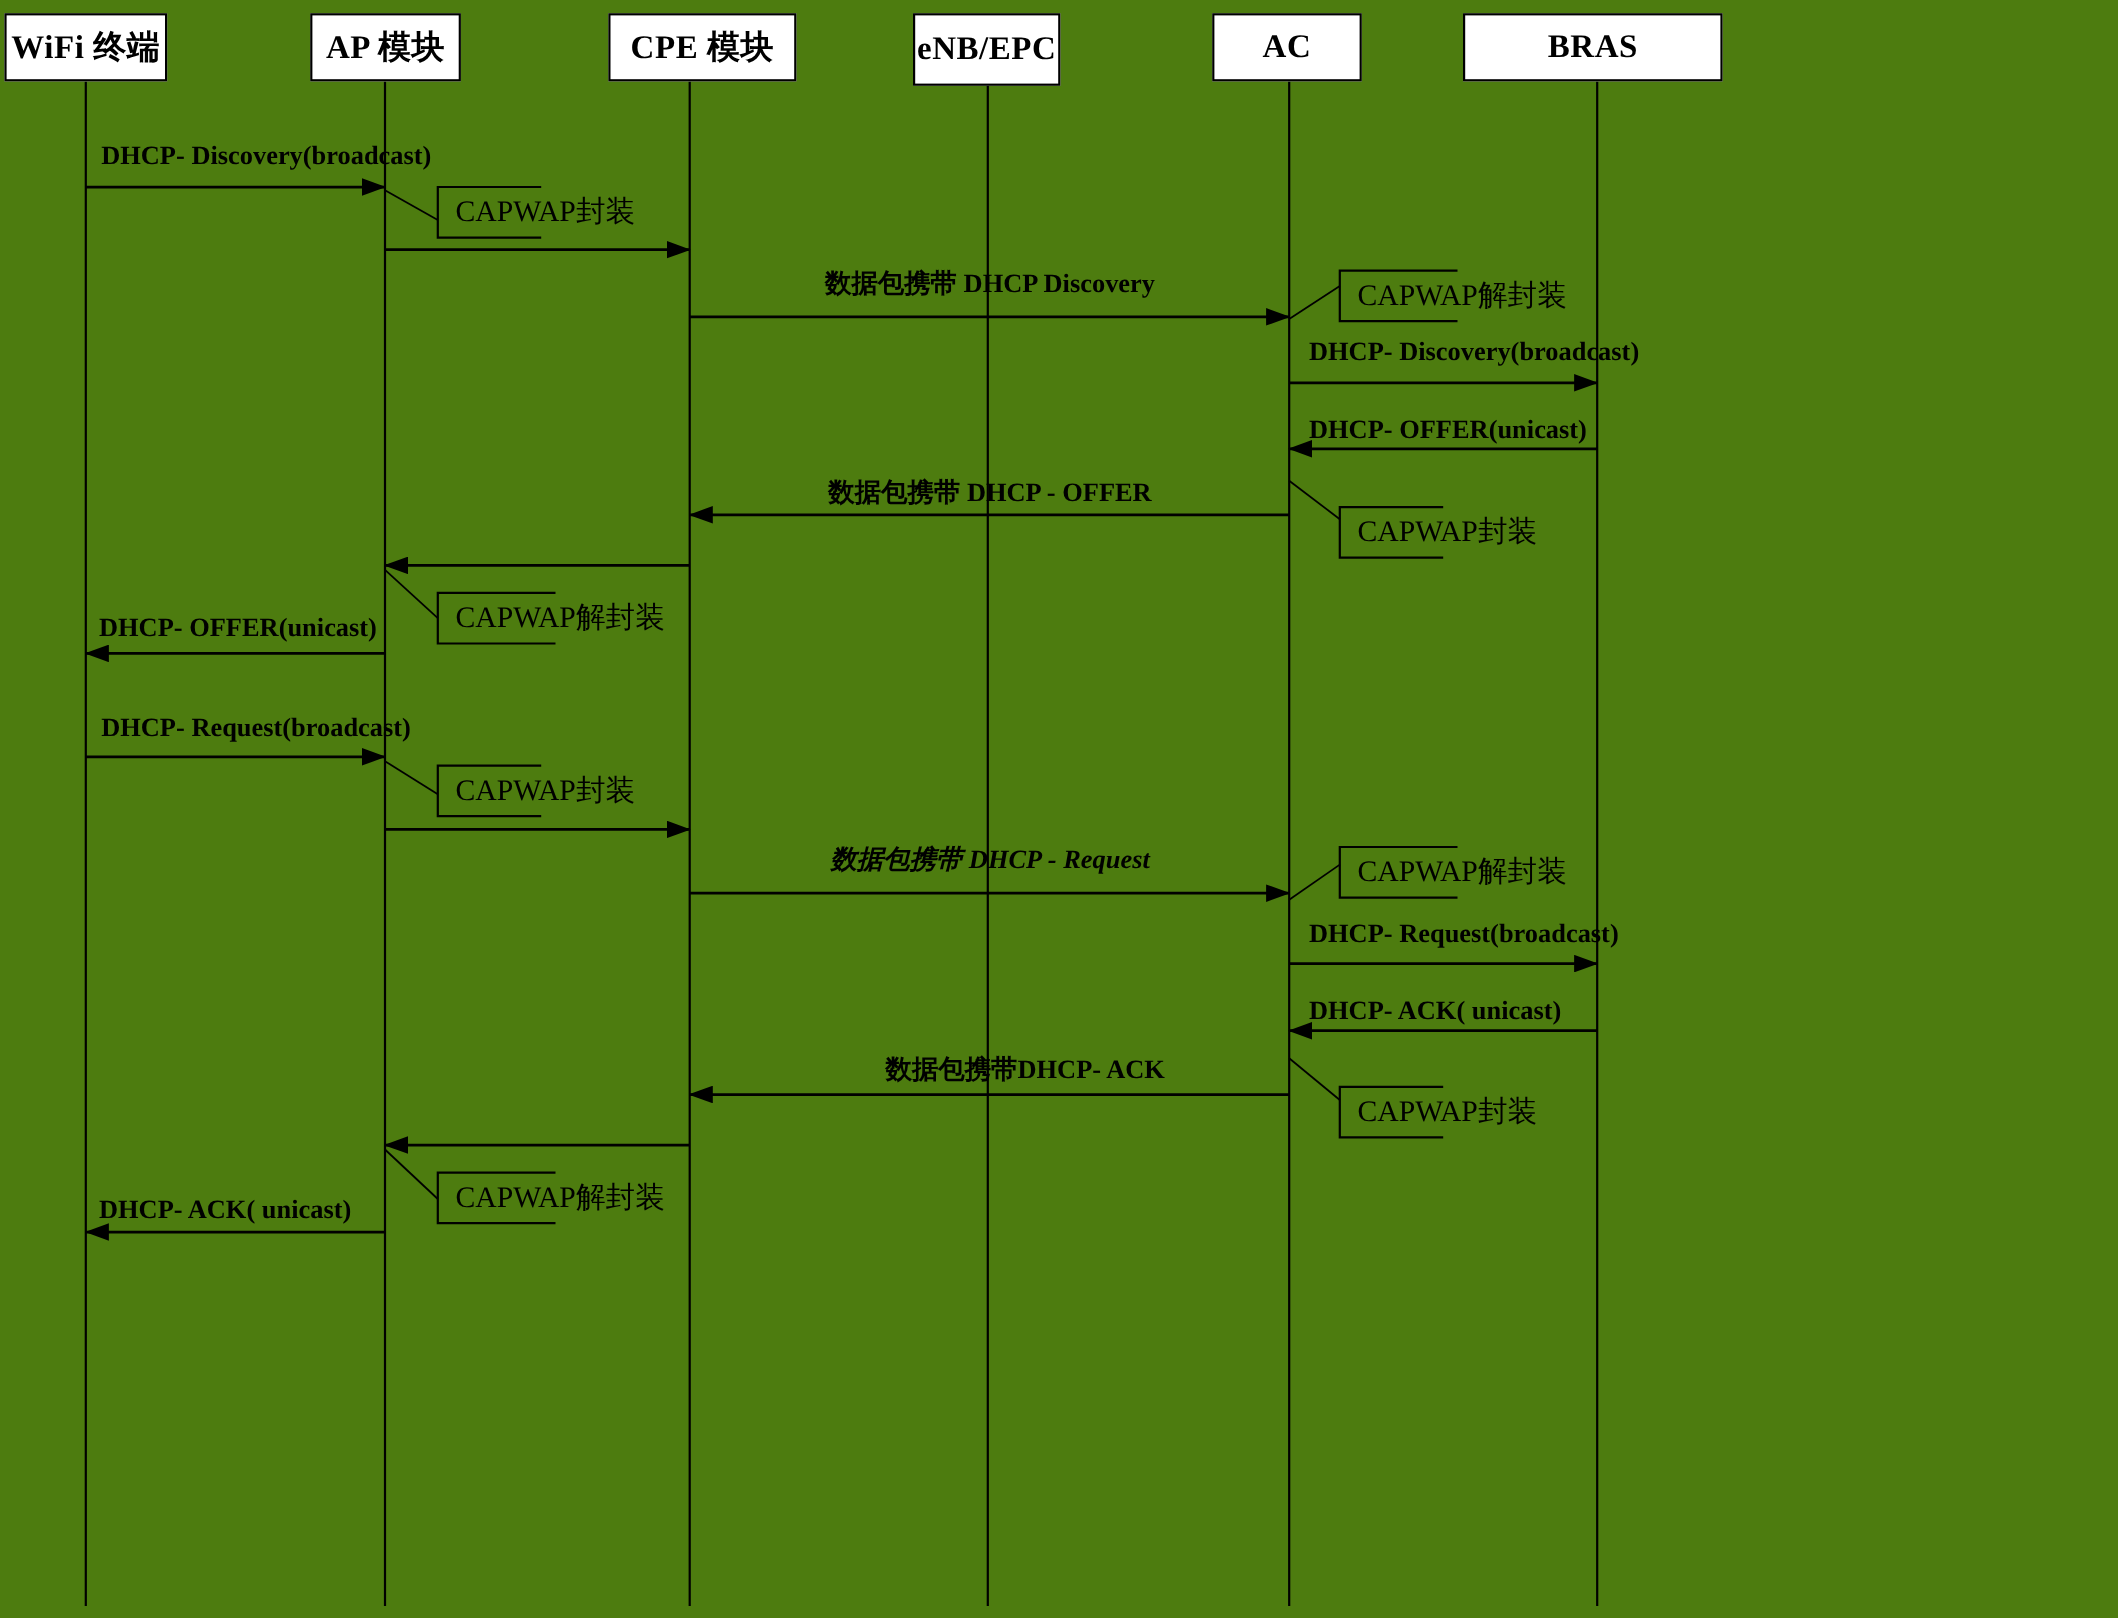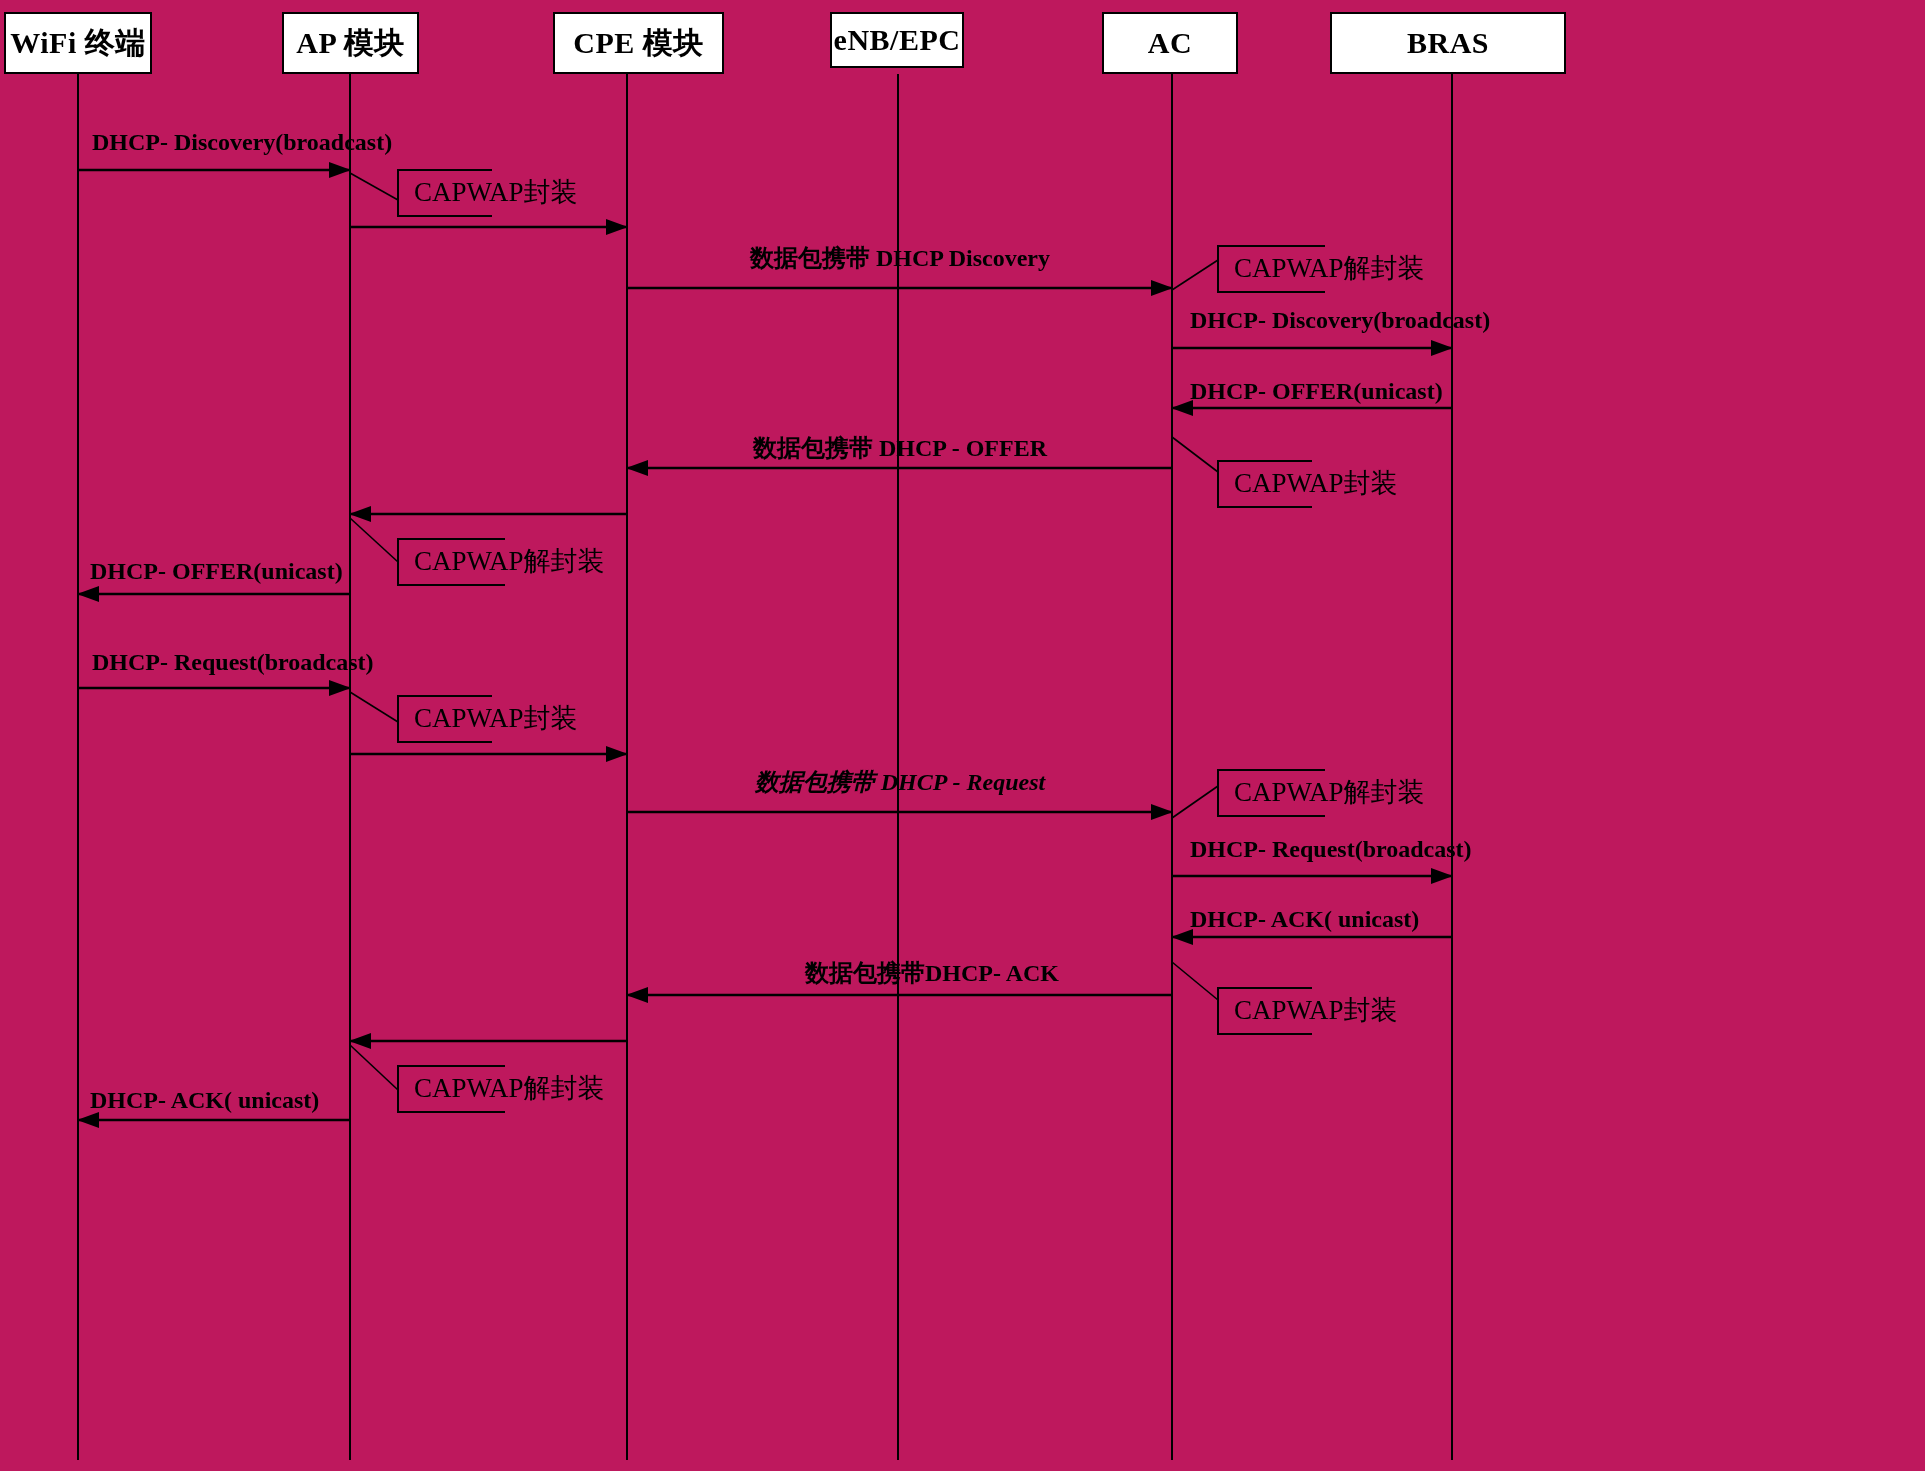--- a/index.html
+++ b/index.html
@@ -4,21 +4,21 @@
 <style>
   html, body {
     margin: 0;
     padding: 0;
     background: #ffffff;
   }
   #canvas {
     position: relative;
     width: 1925px;
     height: 1471px;
-    background: #be185d;
+    background: #4d7c0f;
     font-family: "Liberation Serif", "DejaVu Serif", serif;
     overflow: hidden;
   }
   #svg-layer {
     position: absolute;
     left: 0;
     top: 0;
     width: 1925px;
     height: 1471px;
   }
@@ -123,21 +123,21 @@
   <div id="header-layer">
       <div class="hdr-box" style="left: 4px; top: 12px; width: 148px; height: 62px;">
         <span class="hdr-label">WiFi 终端</span>
       </div>
       <div class="hdr-box" style="left: 282px; top: 12px; width: 137px; height: 62px; justify-content: center;">
         <span class="hdr-label">AP 模块</span>
       </div>
       <div class="hdr-box" style="left: 553px; top: 12px; width: 171px; height: 62px; text-align: right;">
         <span class="hdr-label">CPE 模块</span>
       </div>
-      <div class="hdr-box" style="left: 830px; top: 12px; width: 134px; height: 56px;">
+      <div class="hdr-box" style="left: 830px; top: 12px; width: 134px; height: 66px;">
         <span class="hdr-label">eNB/EPC</span>
       </div>
       <div class="hdr-box" style="left: 1102px; top: 12px; width: 136px; height: 62px;">
         <span class="hdr-label">AC</span>
       </div>
       <div class="hdr-box" style="left: 1330px; top: 12px; width: 236px; height: 62px;">
         <span class="hdr-label">BRAS</span>
       </div>
     </div>
   <div id="msglabel-layer">

